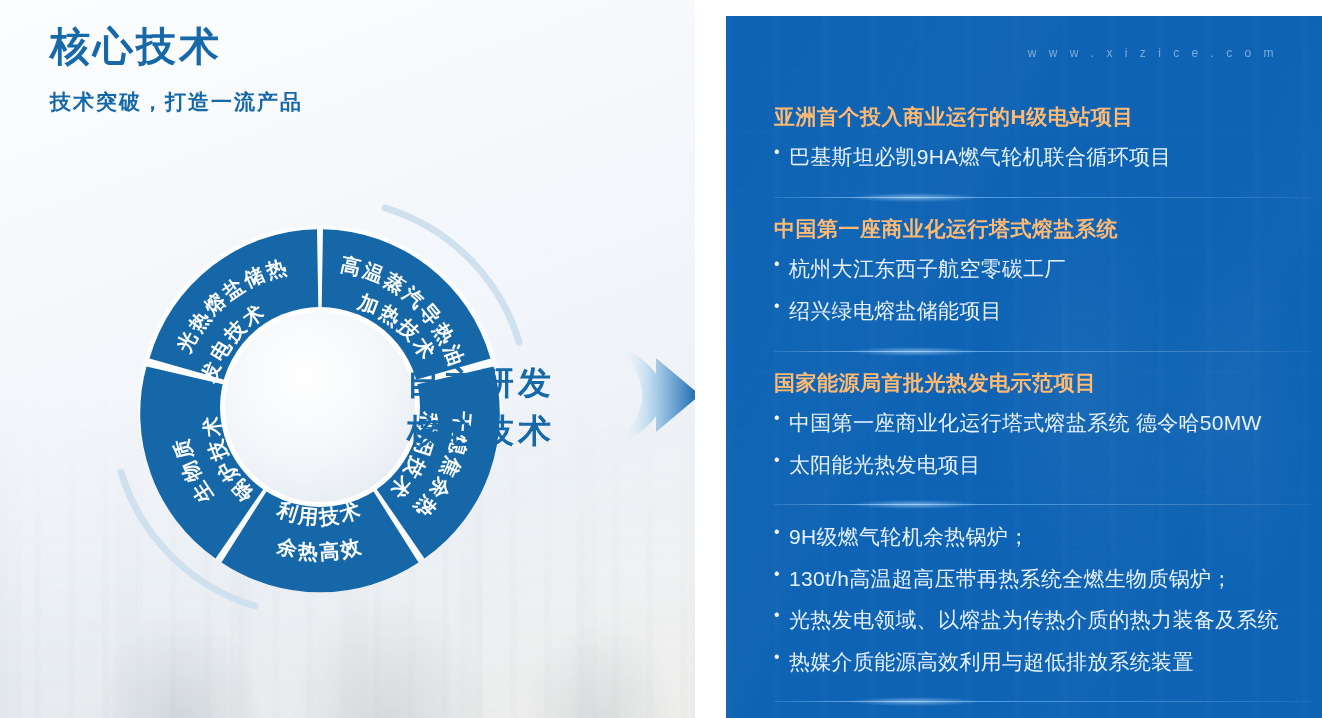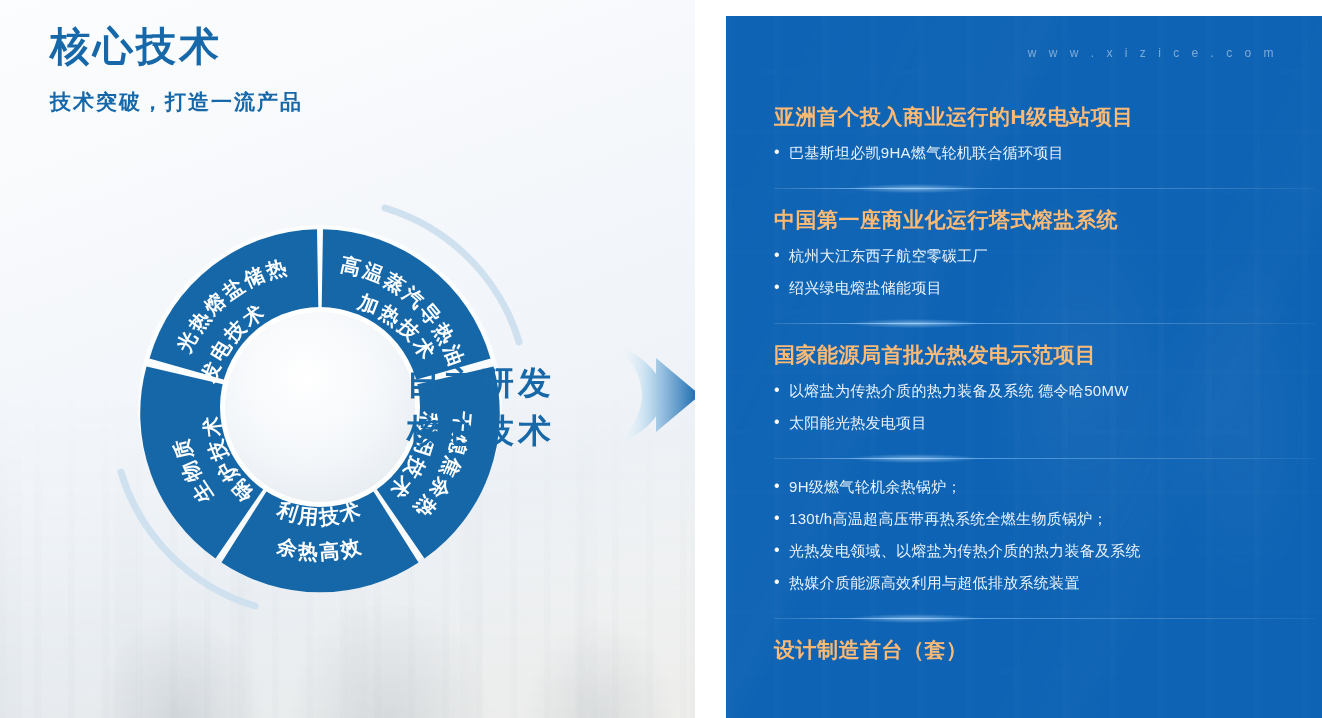--- a/index.html
+++ b/index.html
@@ -122,21 +122,21 @@
 
   .section { position:relative; padding-bottom:4px; }
   .section-head {
     color:#fdba74; font-size:21px; font-weight:bold;
     letter-spacing:.5px; line-height:1.45;
     margin-bottom:9px;
   }
   .bullets { list-style:none; }
   .bullets li {
     position:relative;
-    color:#e8f2fb; font-size:15px; line-height:1.55;
+    color:#e8f2fb; font-size:21px; line-height:1.55;
     padding-left:15px; margin-bottom:9px; letter-spacing:.3px;
   }
   .bullets li:before {
     content:"•"; position:absolute; left:0; top:-1px;
     color:#ffffff; font-size:16px;
   }
   .divider {
     position:relative; height:1px; margin:10px 0 16px 0;
     background:linear-gradient(to right,
       rgba(255,255,255,.10) 0%,
@@ -298,21 +298,21 @@
         <ul class="bullets">
           <li>杭州大江东西子航空零碳工厂</li>
           <li>绍兴绿电熔盐储能项目</li>
         </ul>
       </div>
       <div class="divider"></div>
 
       <div class="section">
         <div class="section-head">国家能源局首批光热发电示范项目</div>
         <ul class="bullets">
-          <li>以熔盐为传热介质的热力装备及系统 德令哈50MW</li>
+          <li>中国第一座商业化运行塔式熔盐系统 德令哈50MW</li>
           <li>太阳能光热发电项目</li>
         </ul>
       </div>
       <div class="divider"></div>
 
       <div class="section">
         <ul class="bullets">
           <li>9H级燃气轮机余热锅炉；</li>
           <li> 130t/h高温超高压带再热系统全燃生物质锅炉；</li>
           <li>光热发电领域、以熔盐为传热介质的热力装备及系统</li>

